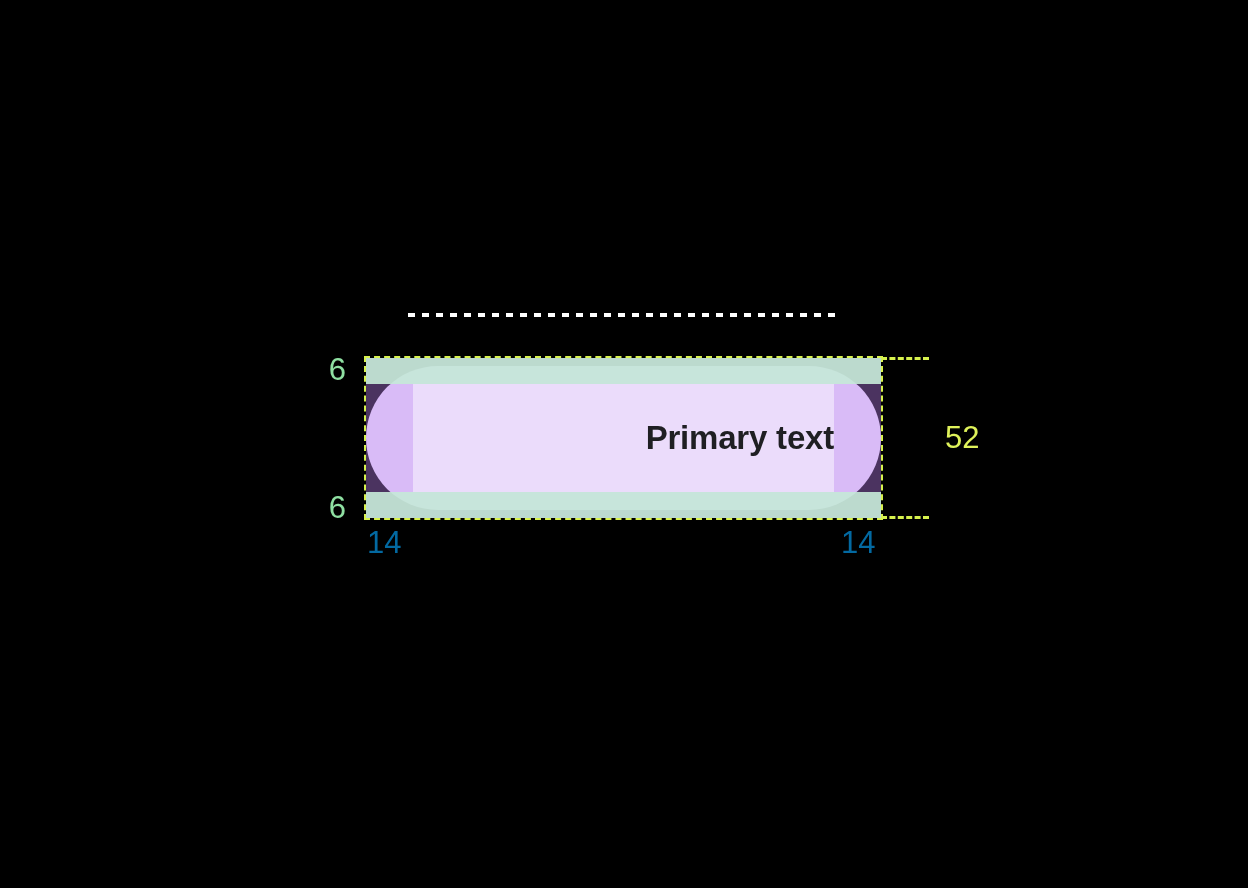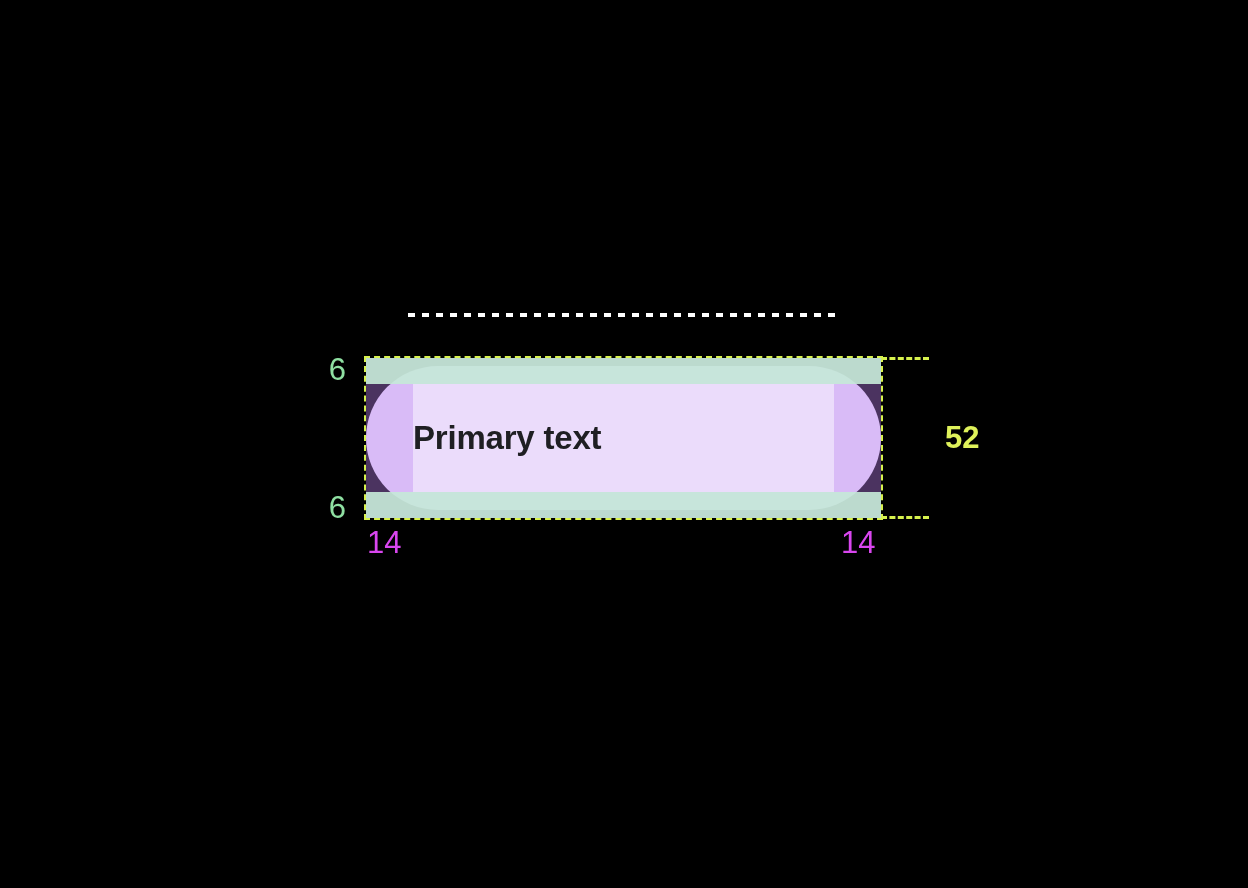--- a/index.html
+++ b/index.html
@@ -90,21 +90,21 @@
   
   .content-box {
     position: absolute;
     left: 47px;
     top: 26px;
     width: 421px;
     height: 108px;
     background: #ebdcfb;
     display: flex;
     align-items: center;
-    justify-content: flex-start;
+    justify-content: flex-end;
   }
   .content-label {
     color: #1f1f23;
     font-size: 33px;
     font-weight: 700;
     letter-spacing: -0.2px;
     white-space: nowrap;
   }
 
   
@@ -125,21 +125,21 @@
   }
   .h-ext.top    { top: 357px; }
   .h-ext.bottom { top: 516px; }
 
   .h-value {
     position: absolute;
     left: 945px;
     top: 419px;
     color: #dff25a;
     font-size: 31px;
-    font-weight: 700;
+    font-weight: 400;
     line-height: 38px;
     white-space: nowrap;
   }
 
   
   .v-pad {
     position: absolute;
     color: #8fe0a2;
     font-size: 31px;
     font-weight: 400;
@@ -147,21 +147,21 @@
     text-align: right;
     width: 36px;
     white-space: nowrap;
   }
   .v-pad.top    { left: 310px; top: 351px; }
   .v-pad.bottom { left: 310px; top: 489px; }
 
   
   .h-pad {
     position: absolute;
-    color: #d946ef;
+    color: #0369a1;
     font-size: 31px;
     font-weight: 400;
     line-height: 38px;
     white-space: nowrap;
   }
   .h-pad.left  { left: 367px; top: 524px; }
   .h-pad.right { left: 841px; top: 524px; }
 </style>
 </head>
 <body>

